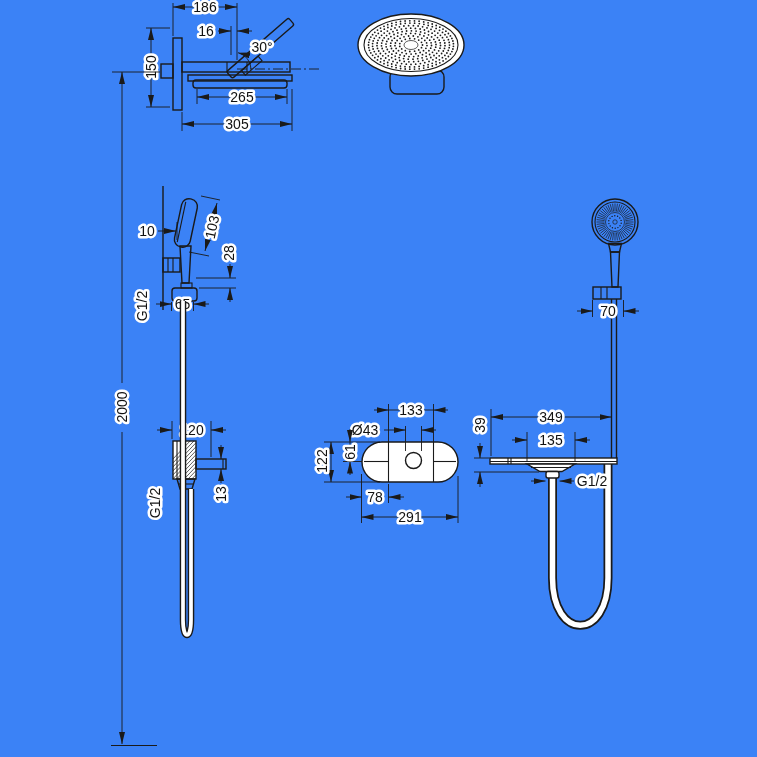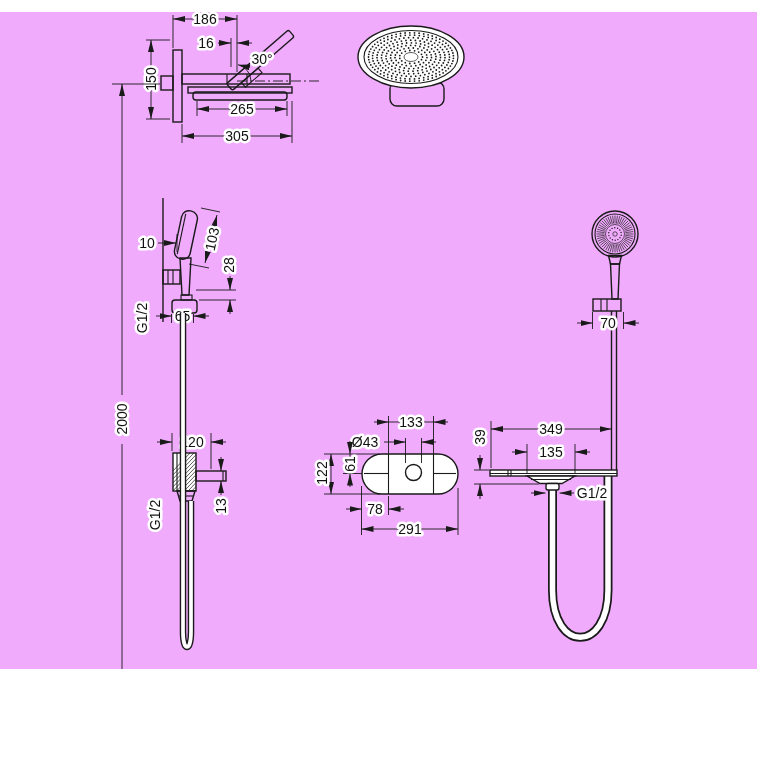--- a/index.html
+++ b/index.html
@@ -1,16 +1,16 @@
 <!DOCTYPE html>
 <html><head>
 <meta charset="utf-8">
 <style>
   html,body{margin:0;padding:0;background:#ffffff;}
-  .stage{width:757px;height:657px;background:#f0abfc;position:relative;font-family:"Liberation Sans",sans-serif;margin-top:12px;}
+  .stage{width:757px;height:757px;background:#3b82f6;position:relative;font-family:"Liberation Sans",sans-serif;}
   svg{display:block;}
   svg text{font-family:"Liberation Sans","DejaVu Sans",sans-serif;font-size:14px;fill:#111;
            text-anchor:middle;dominant-baseline:central;
            paint-order:stroke;stroke:#ffffff;stroke-width:5px;stroke-linejoin:round;}
   .ol{stroke:#1a1a1a;stroke-width:1.4;fill:none;}
   .ol2{stroke:#1a1a1a;stroke-width:1.1;fill:none;}
   .dim{stroke:#1a1a1a;stroke-width:0.9;fill:none;}
   .thin{stroke:#1a1a1a;stroke-width:0.7;fill:none;}
   .cl{stroke:#1a1a1a;stroke-width:0.9;fill:none;stroke-dasharray:10 3 2 3;}
   .hoseB{stroke:#1a1a1a;fill:none;}

